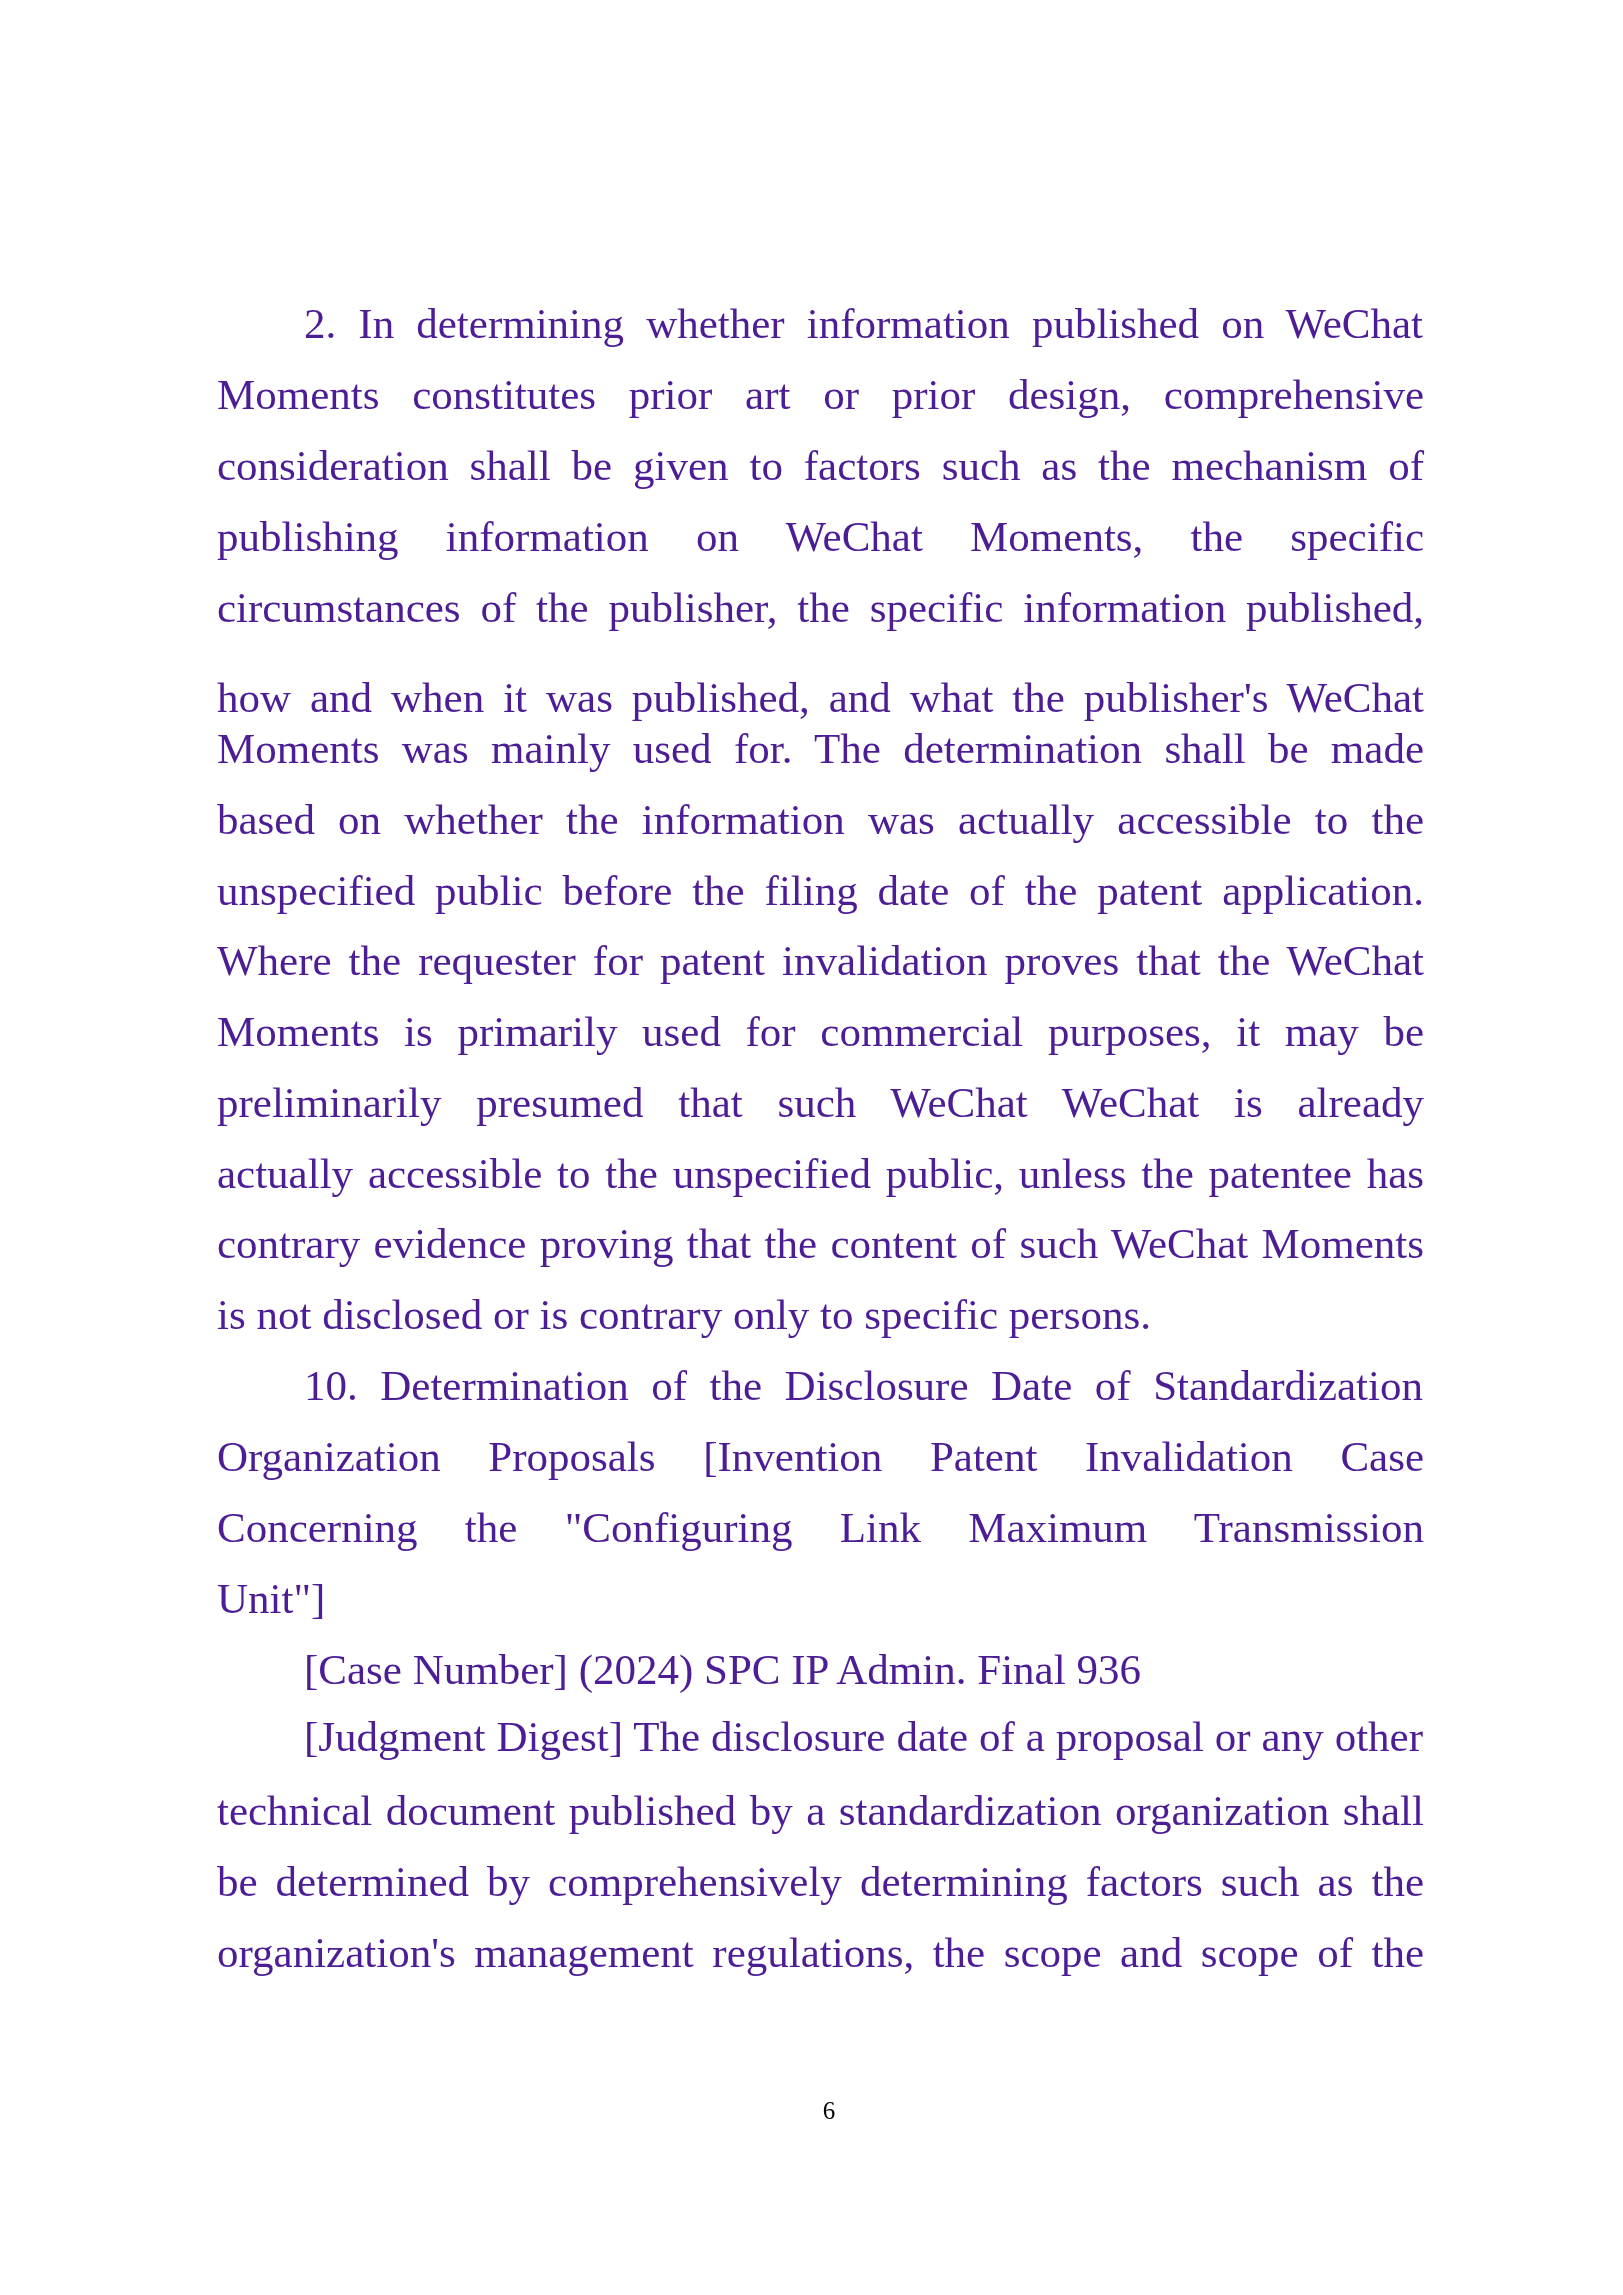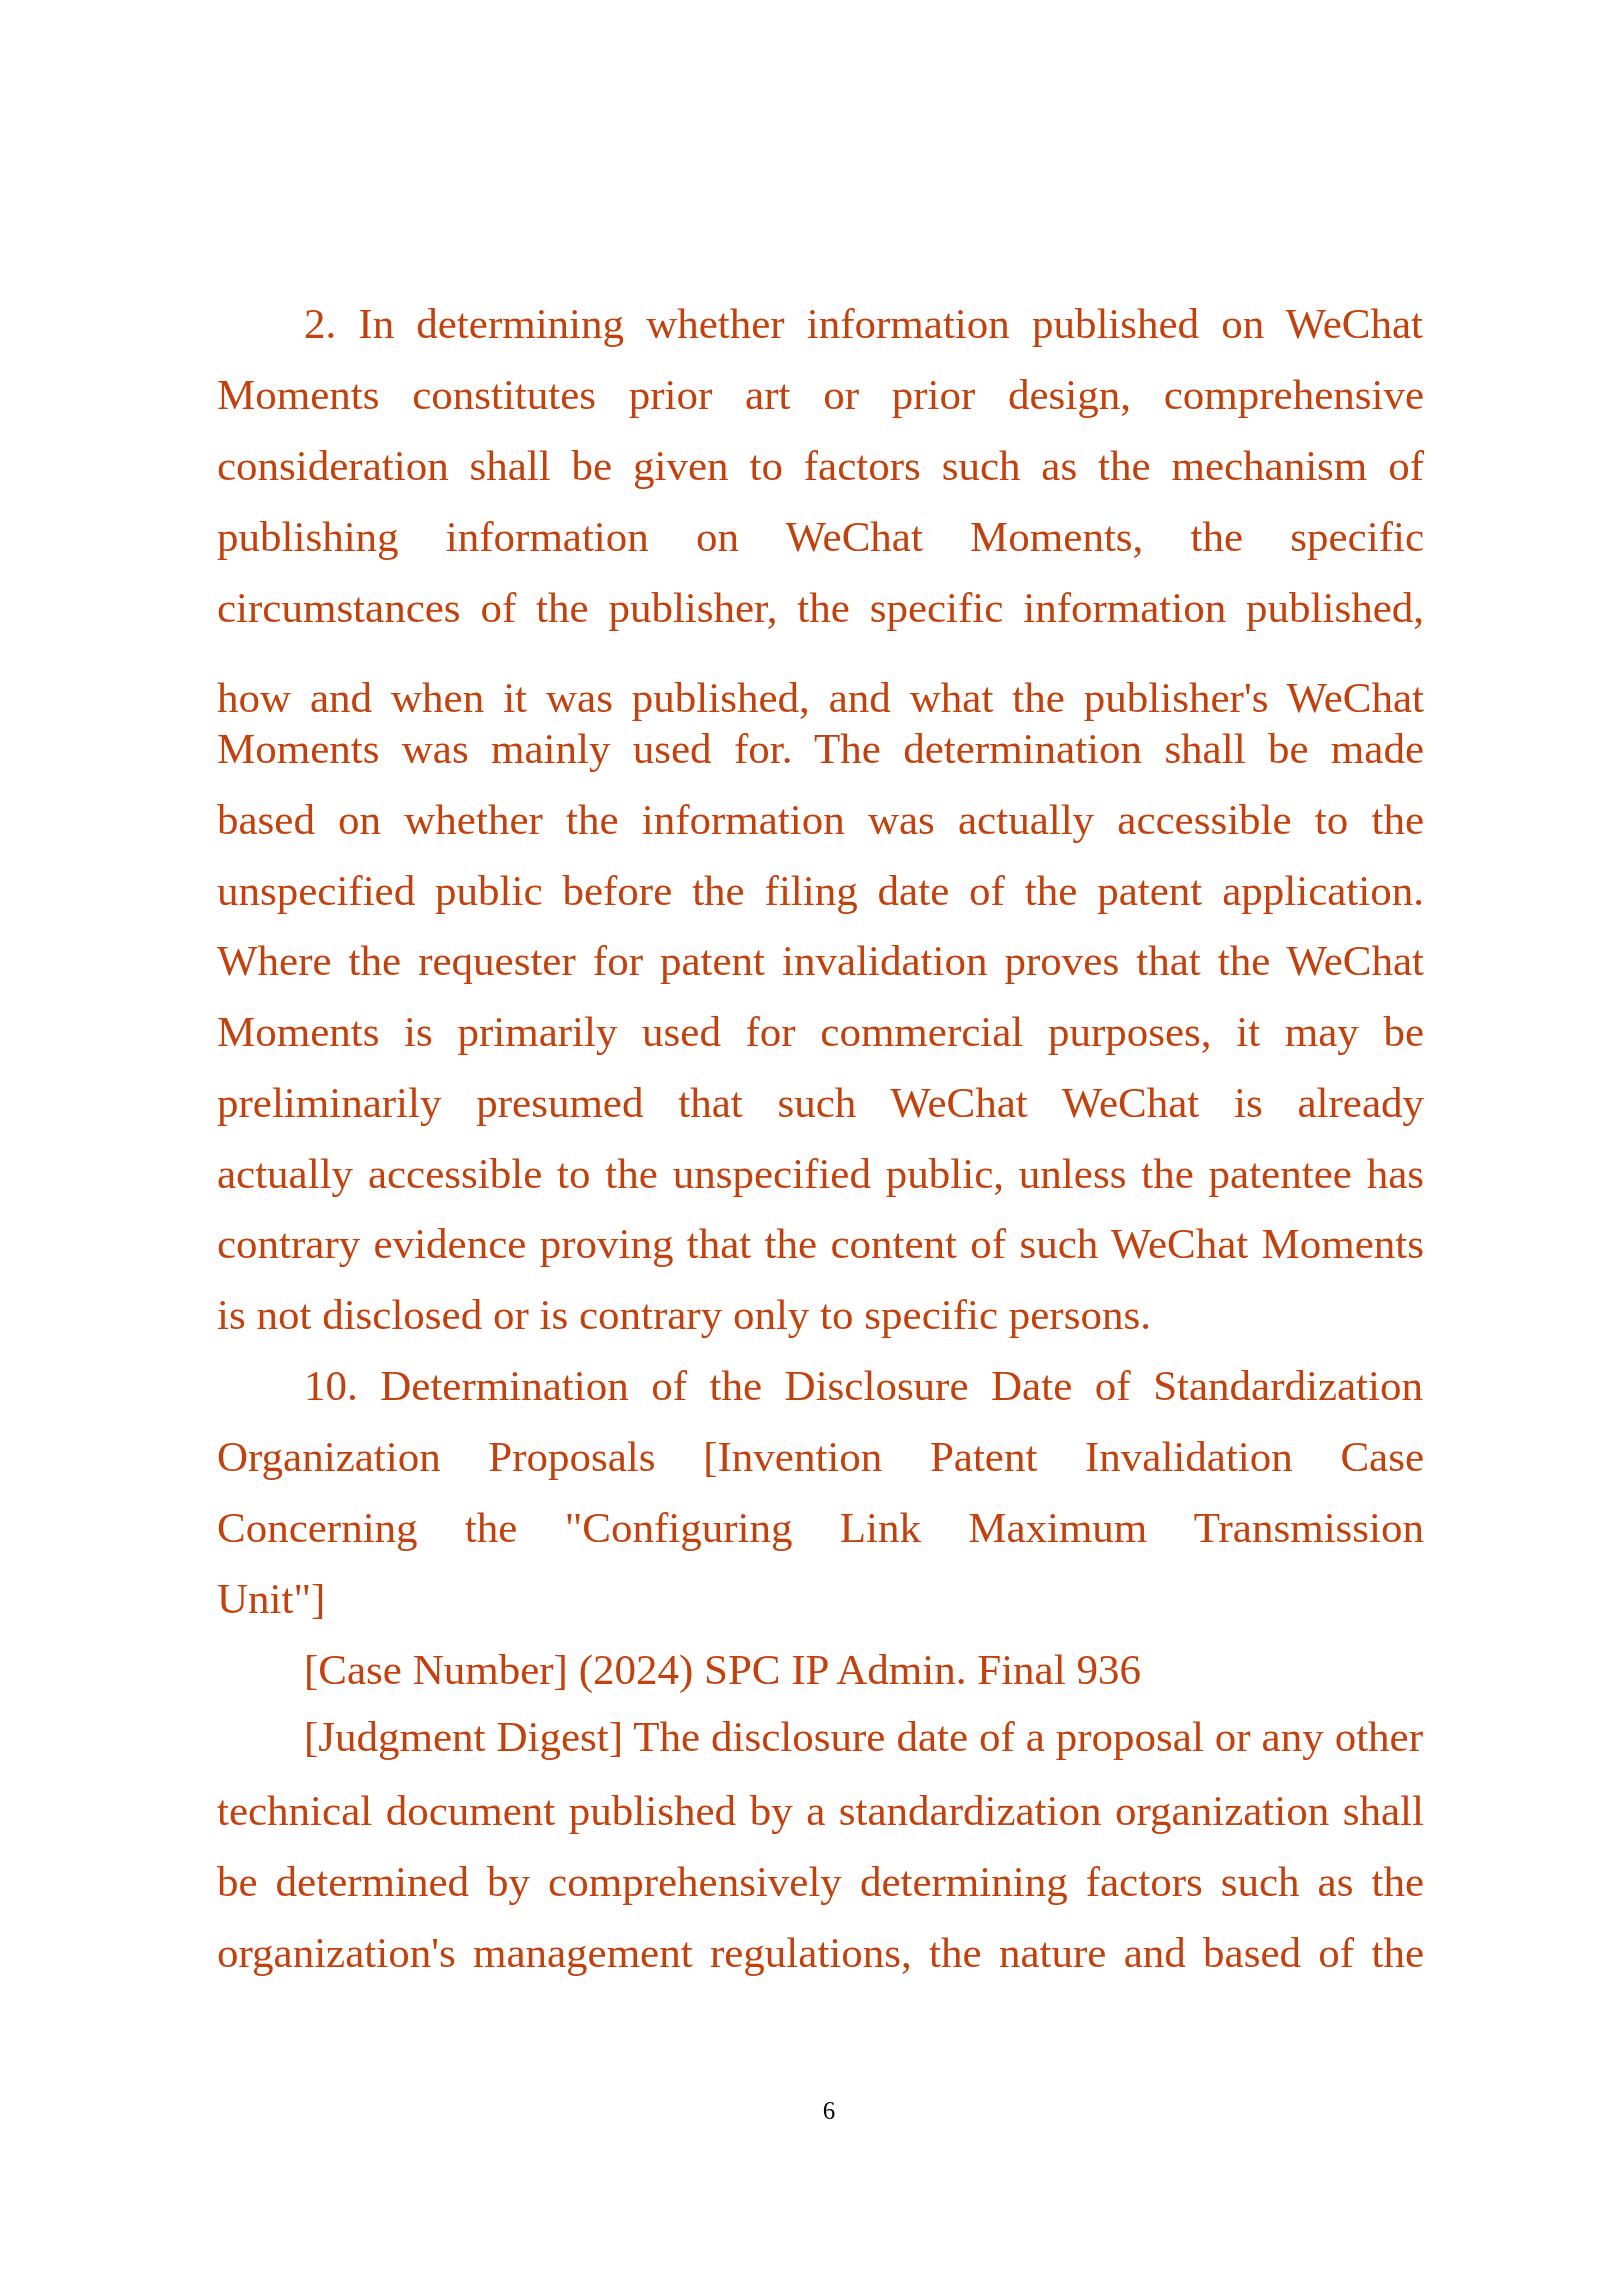--- a/index.html
+++ b/index.html
@@ -2,21 +2,21 @@
 <html style="font-size:13.5px"><head>
 <meta charset="utf-8">
 <style>
   html, body { margin: 0; padding: 0; background: #ffffff; }
   body { width: 1623px; height: 2295px; position: relative; overflow: hidden; }
   .page { position: absolute; left: 0; top: 0; width: 1623px; height: 2295px; background: #fff; }
   .text-block { position: absolute; left: 217px; top: 0; width: 1207px; }
   .line {
     position: absolute; left: 0; width: 1207px;
     font-family: "Liberation Serif", "DejaVu Serif", serif;
-    font-size: 43px; line-height: 51px; color: #c2410c;
+    font-size: 43px; line-height: 51px; color: #4c1d95;
     white-space: nowrap; text-align: justify; text-align-last: justify;
     height: 51px;
   }
   .line.last { text-align-last: left; }
   .line.indent { left: 87px; width: 1119px; }
   .line.bold { font-weight: normal; }
   .page-number {
     position: absolute; left: 795px; width: 68px; top: 2097px; text-align: center;
     font-family: "Liberation Serif", "DejaVu Serif", serif; font-size: 25px; color: #000;
   }
@@ -53,20 +53,20 @@
     </div>
 
     <div class="paragraph">
       <div class="line indent last" style="top:1644px">[Case Number] (2024) SPC IP Admin. Final 936</div>
     </div>
 
     <div class="paragraph">
       <div class="line indent" style="top:1711px">[Judgment Digest] The disclosure date of a proposal or any other</div>
       <div class="line" style="top:1785px">technical document published by a standardization organization shall</div>
       <div class="line" style="top:1856px">be determined by comprehensively determining factors such as the</div>
-      <div class="line" style="top:1927px">organization's management regulations, the nature and based of the</div>
+      <div class="line" style="top:1927px">organization's management regulations, the scope and scope of the</div>
     </div>
 
   </div>
 
   <div class="page-number">6</div>
 </div>
 
 
 </body></html>

